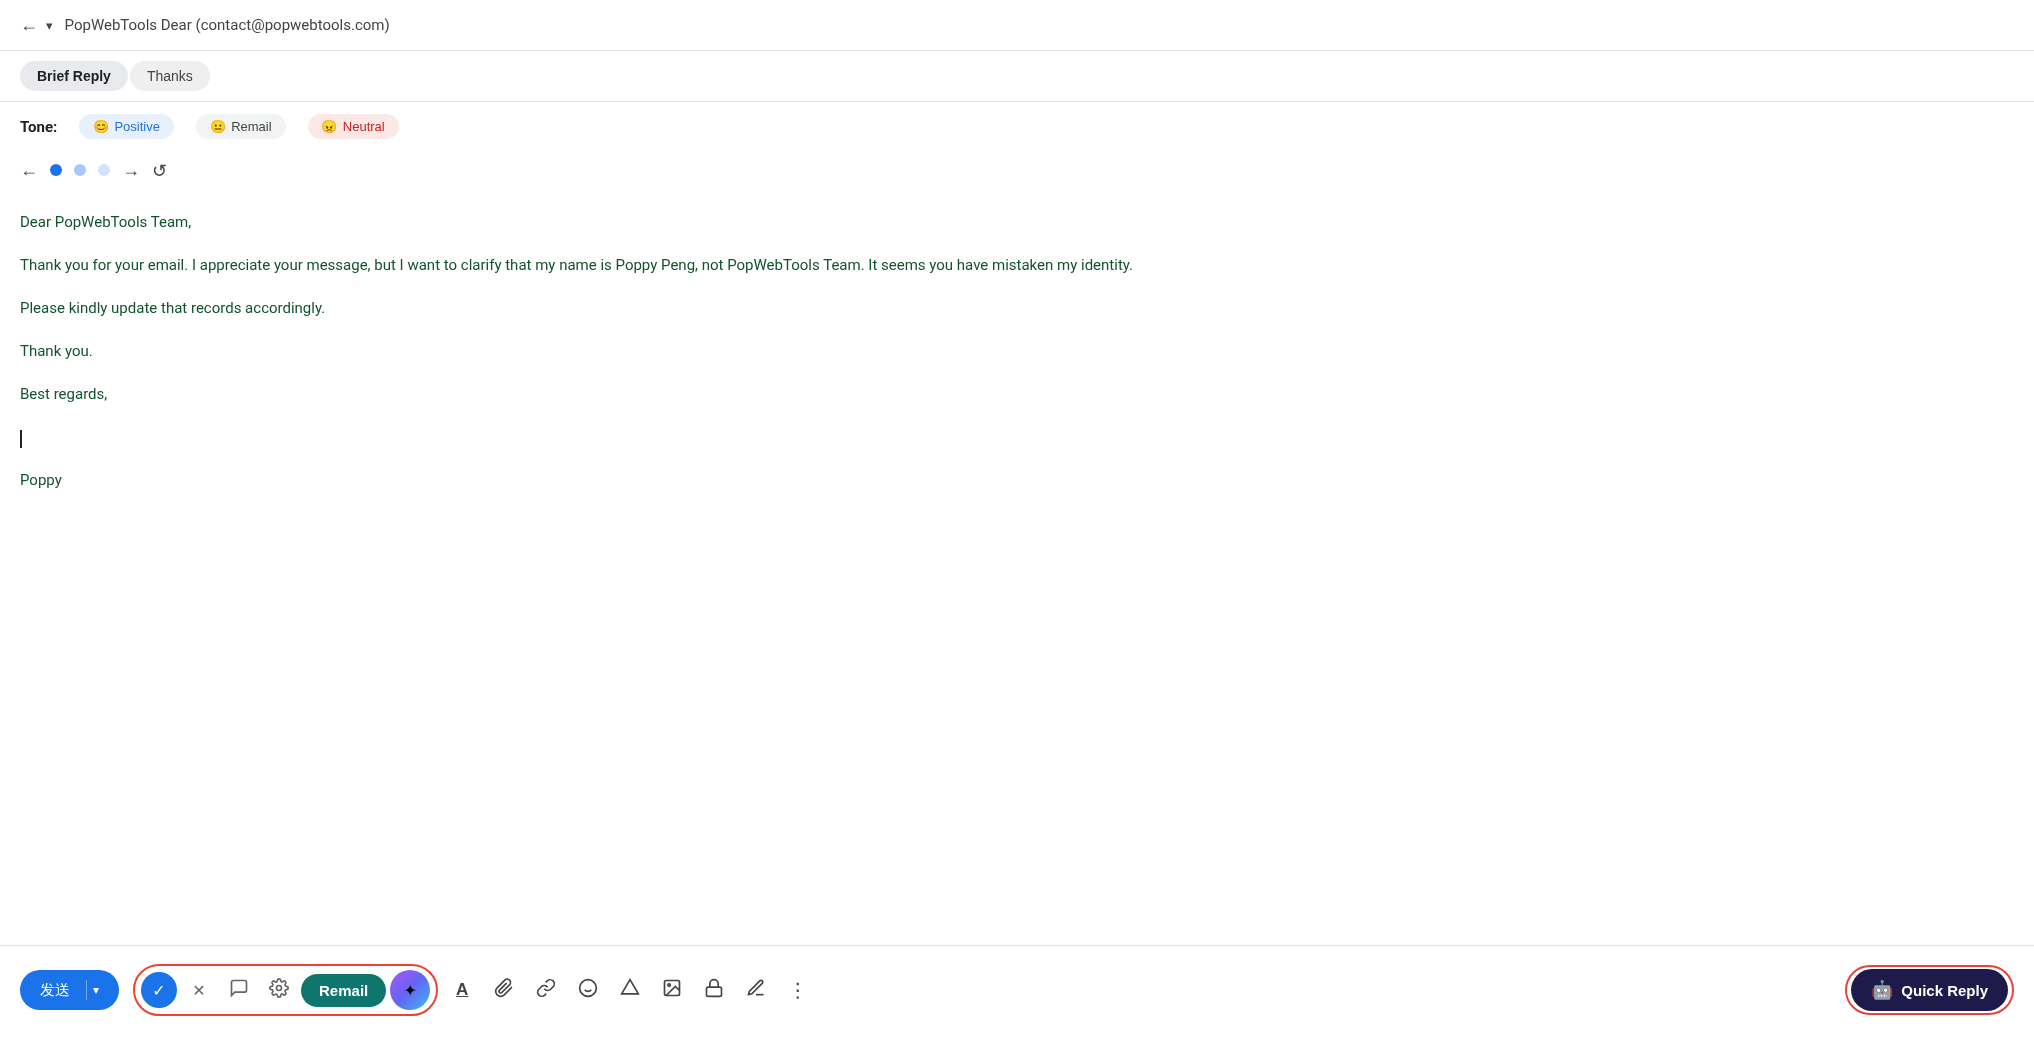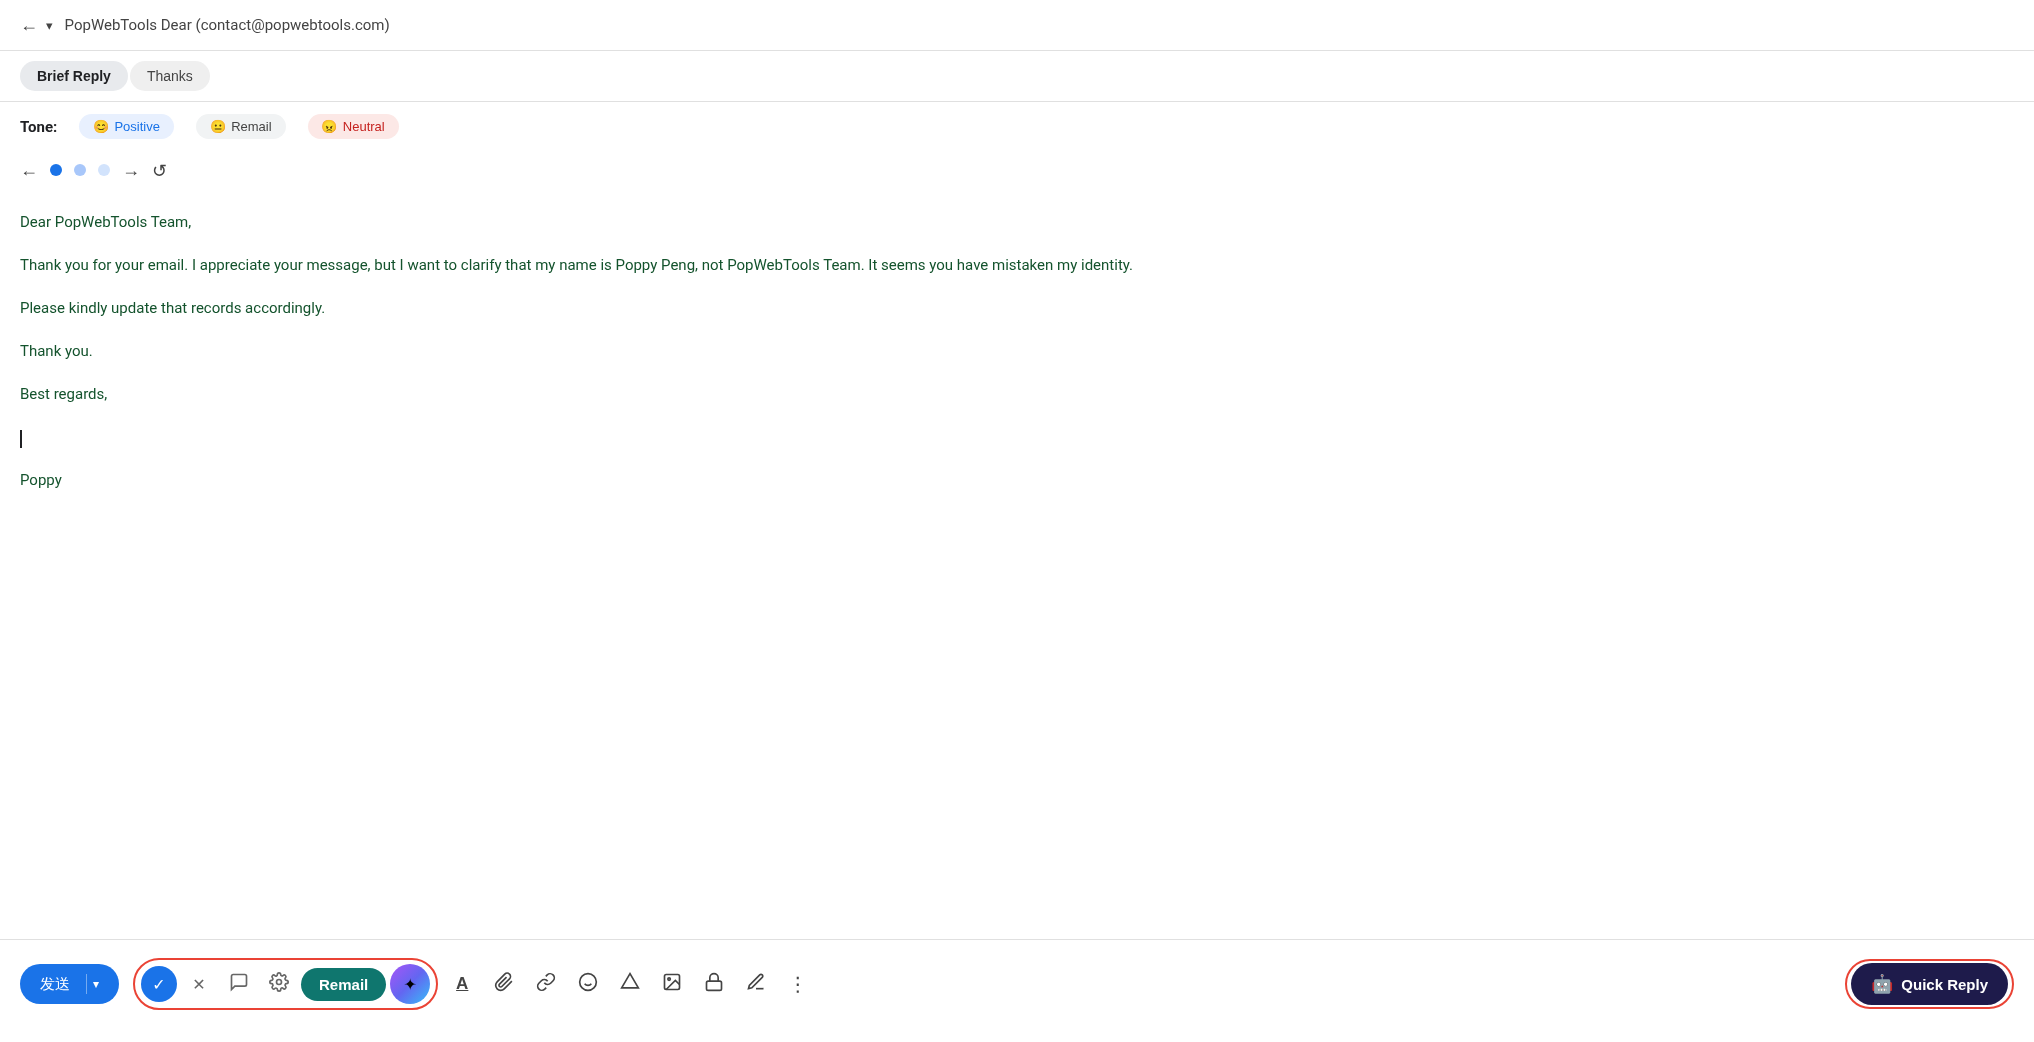--- a/index.html
+++ b/index.html
@@ -144,21 +144,21 @@
       display: inline-block;
       width: 2px;
       height: 18px;
       background: #202124;
       vertical-align: middle;
       margin-bottom: -2px;
     }
 
     .bottom-toolbar {
       position: absolute;
-      bottom: 14px;
+      bottom: 8px;
       left: 0;
       right: 0;
       display: flex;
       align-items: center;
       padding: 18px 20px;
       gap: 6px;
       border-top: 1px solid #e0e0e0;
       background: #fff;
     }
 

